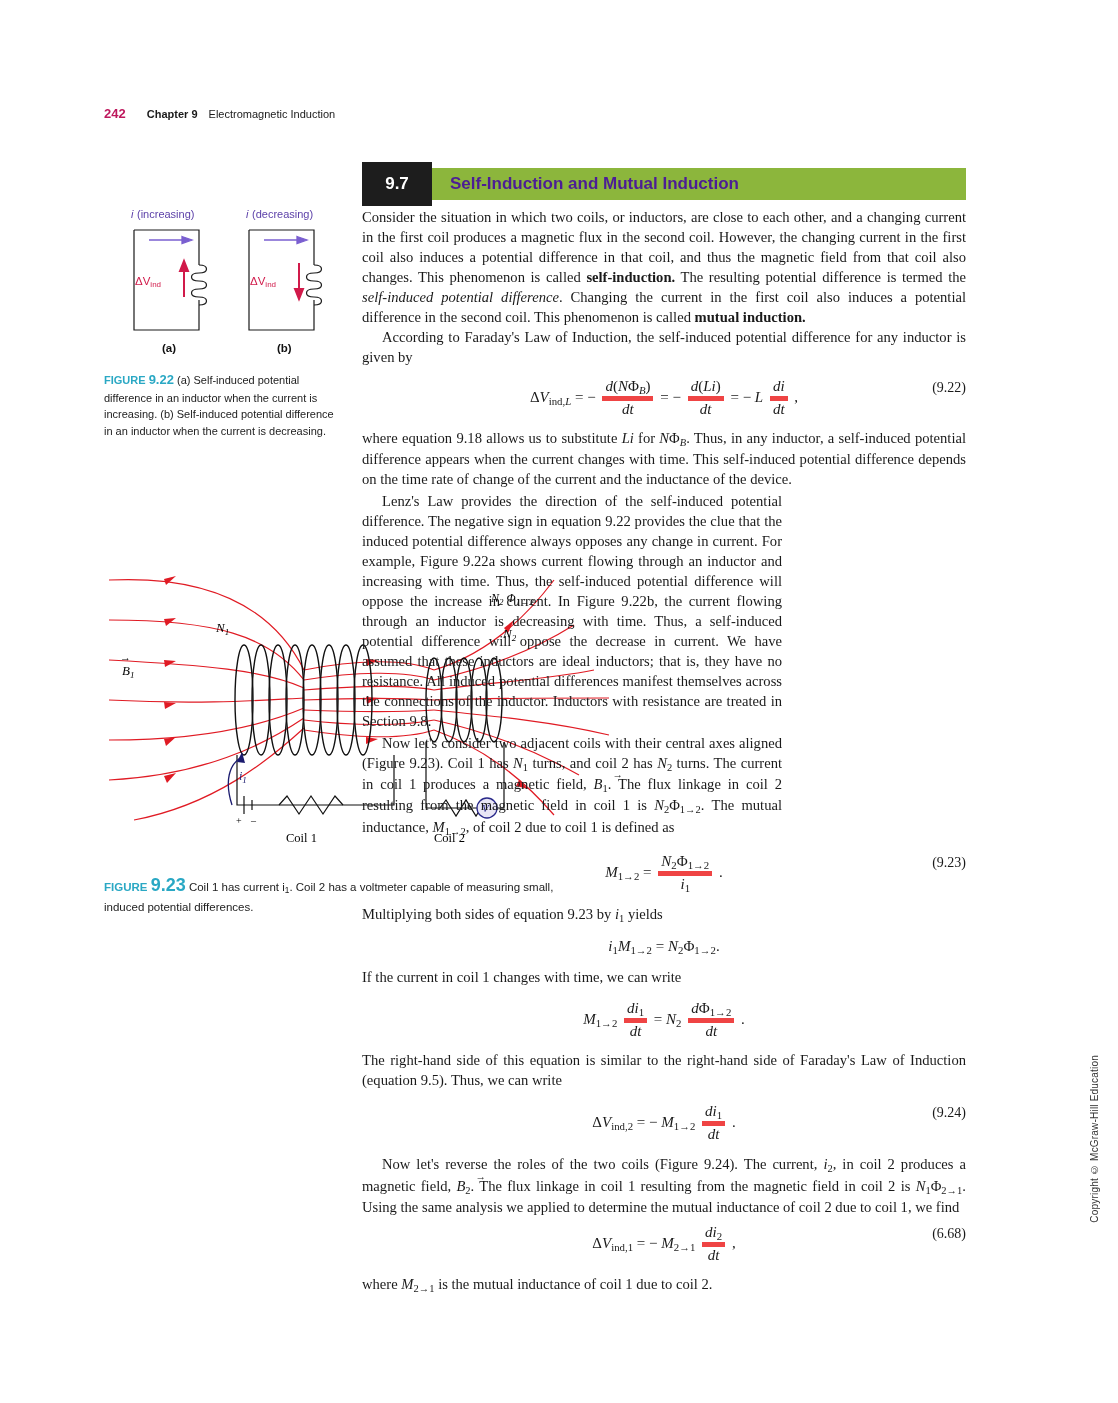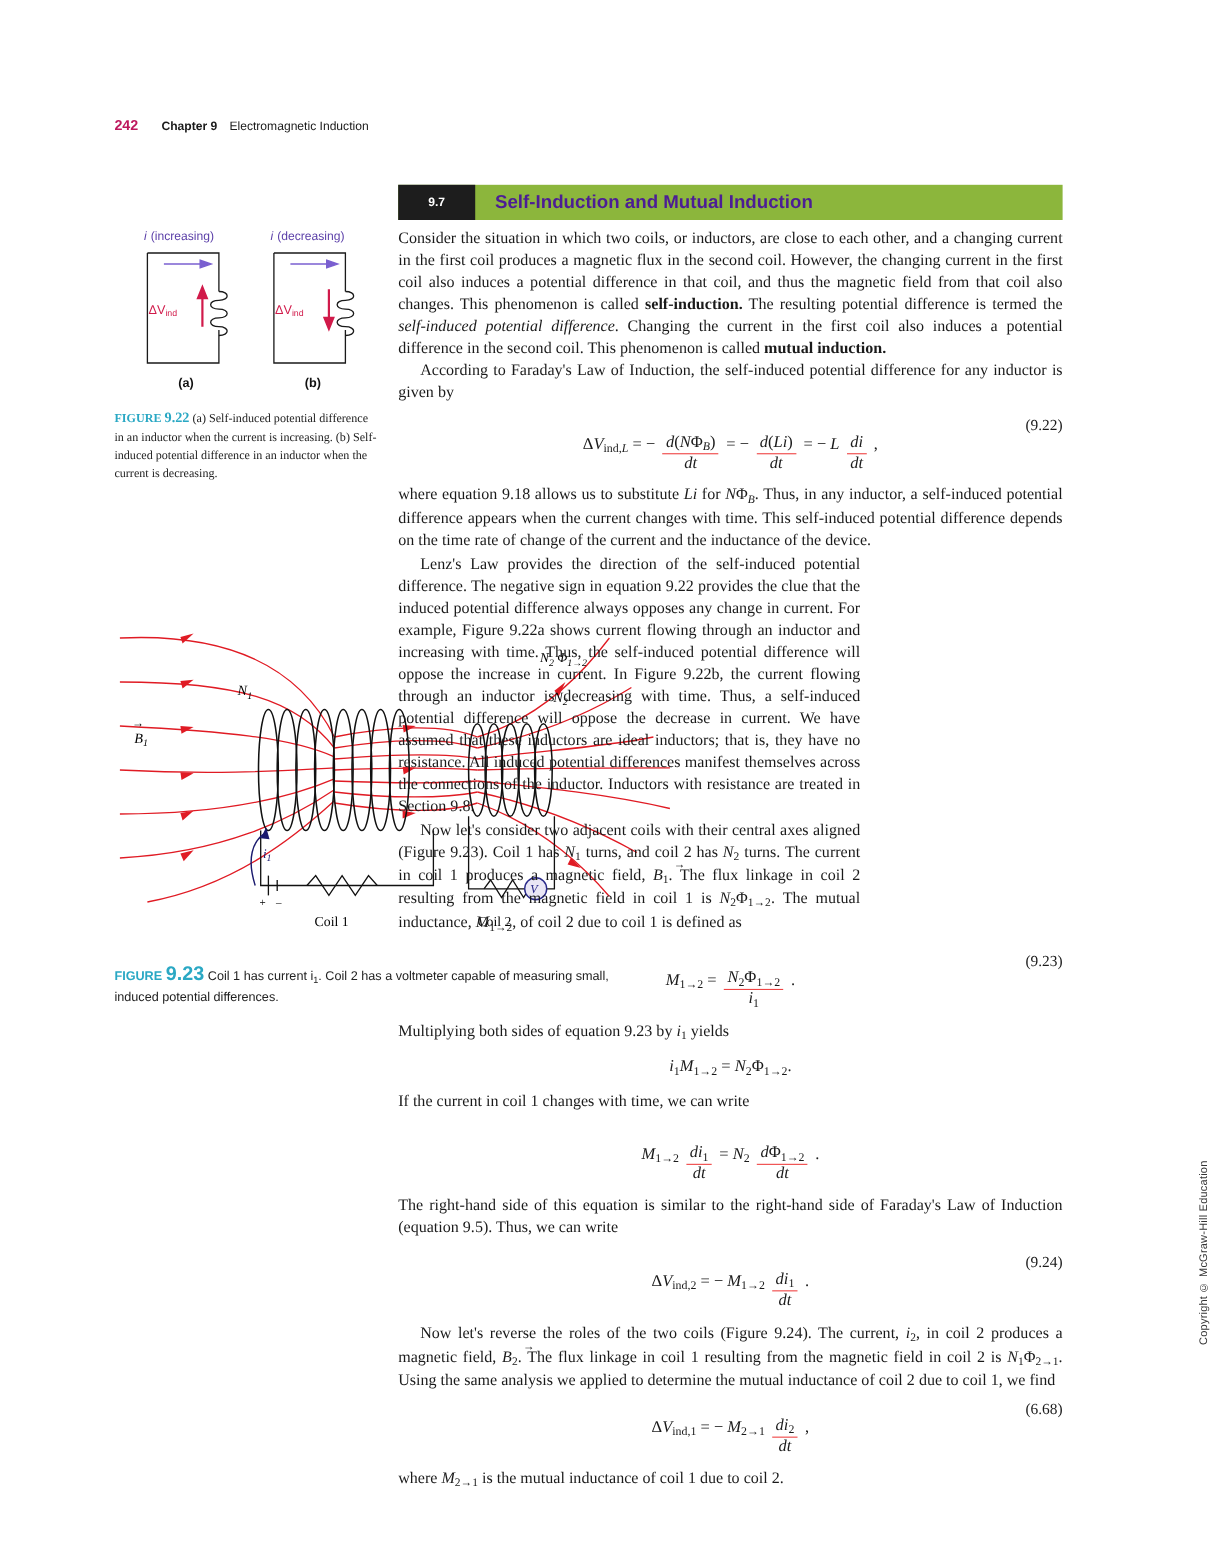--- a/index.html
+++ b/index.html
@@ -19,23 +19,23 @@
   .runhead .chap { font-weight:bold; font-size:11px; margin-left:18px; }
   .runhead .chaptitle { font-size:11px; margin-left:8px; }
 
   
   .sec-bar {
     position:absolute; left:362px; top:168px; width:604px; height:32px;
     background:#8cb63c;
     display:flex; align-items:center;
   }
   .sec-bar .num {
-    background:#1d1d1d; color:#ffffff; height:32px; width:70px;
+    background:#1d1d1d; color:#ffffff; height:44px; width:70px;
     display:flex; align-items:center; justify-content:center;
-    font-family:"Liberation Sans", sans-serif; font-weight:bold; font-size:11px;
+    font-family:"Liberation Sans", sans-serif; font-weight:bold; font-size:17px;
   }
   .sec-bar .title {
     color:#4c1d95; font-family:"Liberation Sans", sans-serif; font-weight:bold;
     font-size:17px; margin-left:18px;
   }
 
   
   .col-right {
     position:absolute; left:362px; top:208px; width:604px;
     font-size:14.6px; line-height:1.37; text-align:justify;
@@ -46,30 +46,30 @@
 
   .eq { display:flex; align-items:flex-start; justify-content:center; position:relative; margin:10px 0; }
   .eq .body { font-size:15px; }
   .eqnum { position:absolute; right:0; font-size:14px; }
 
   i, .it { font-style:italic; }
   .bold { font-weight:bold; }
   sub { font-size:0.72em; vertical-align:-0.28em; }
 
   .frac { display:inline-block; vertical-align:middle; text-align:center; margin:0 3px; }
-  .frac .n { display:block; border-bottom:1px solid #ef4444; padding:0 3px; line-height:1.15;margin-top:16px; }
+  .frac .n { display:block; border-bottom:5px solid #ef4444; padding:0 3px; line-height:1.15; }
   .frac .d { display:block; padding:0 3px; line-height:1.15; }
   .vec { position:relative; }
   .vec::after {
     content:"\2192"; position:absolute; left:-1px; top:-0.72em; font-size:0.72em;
   }
 
   
   .fig22 { position:absolute; left:104px; top:205px; width:240px; }
-  .fig22cap { position:absolute; left:104px; top:370px; width:240px; font-family:Liberation Serif, serif; font-size:11px; line-height:1.5; color:#222; }
+  .fig22cap { position:absolute; left:104px; top:370px; width:240px; font-family:Liberation Sans, sans-serif; font-size:11px; line-height:1.5; color:#222; }
   .figtag { color:#2aa8c4; font-weight:bold; }
 
   
   .fig23 { position:absolute; left:104px; top:540px; width:530px; height:320px; }
   .fig23cap { position:absolute; left:104px; top:872px; width:470px; font-family:"Liberation Sans", sans-serif; font-size:11.5px; line-height:1.5; color:#222; }
 
   
   .copyright {
     position:absolute; right:18px; top:1055px;
     writing-mode:vertical-rl; transform:rotate(180deg);

